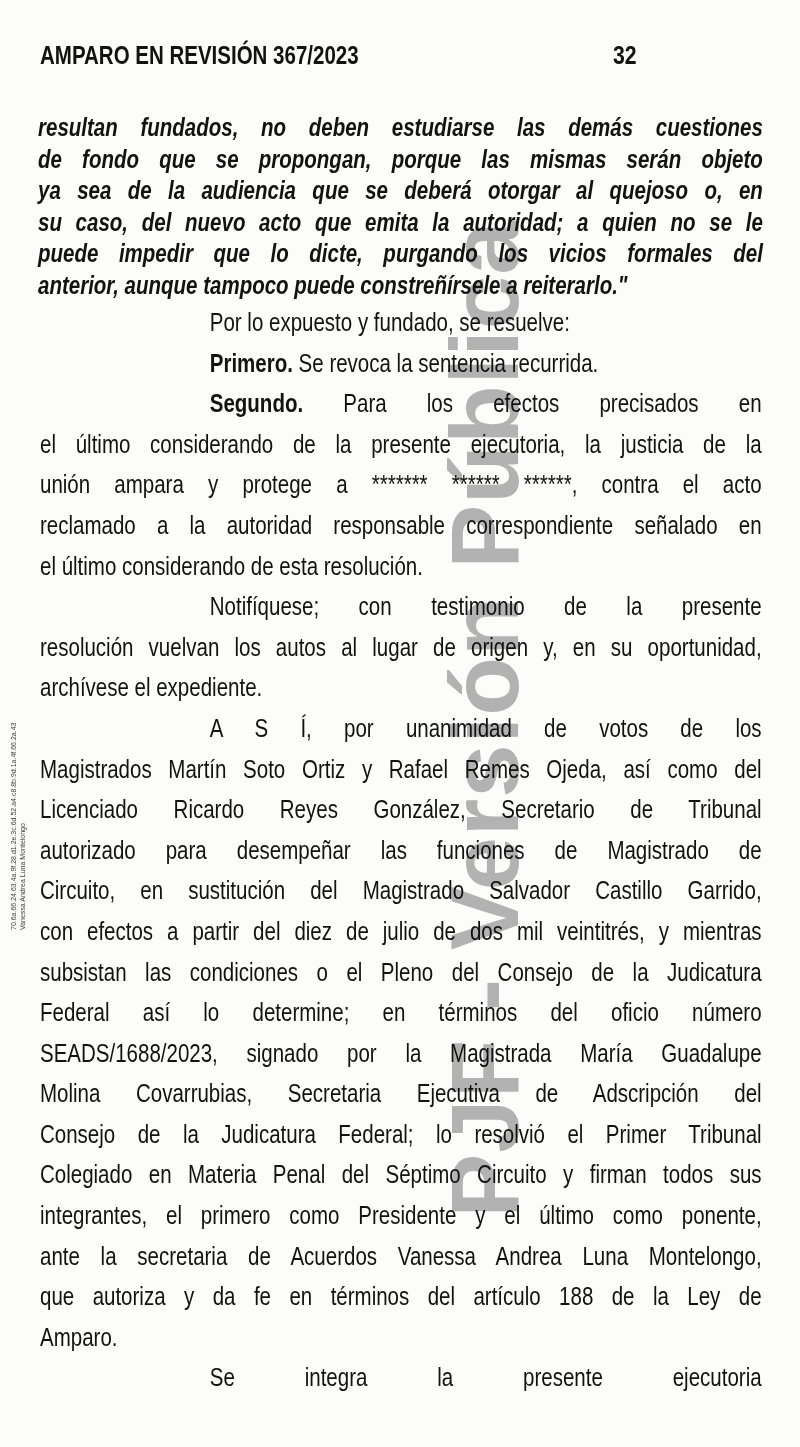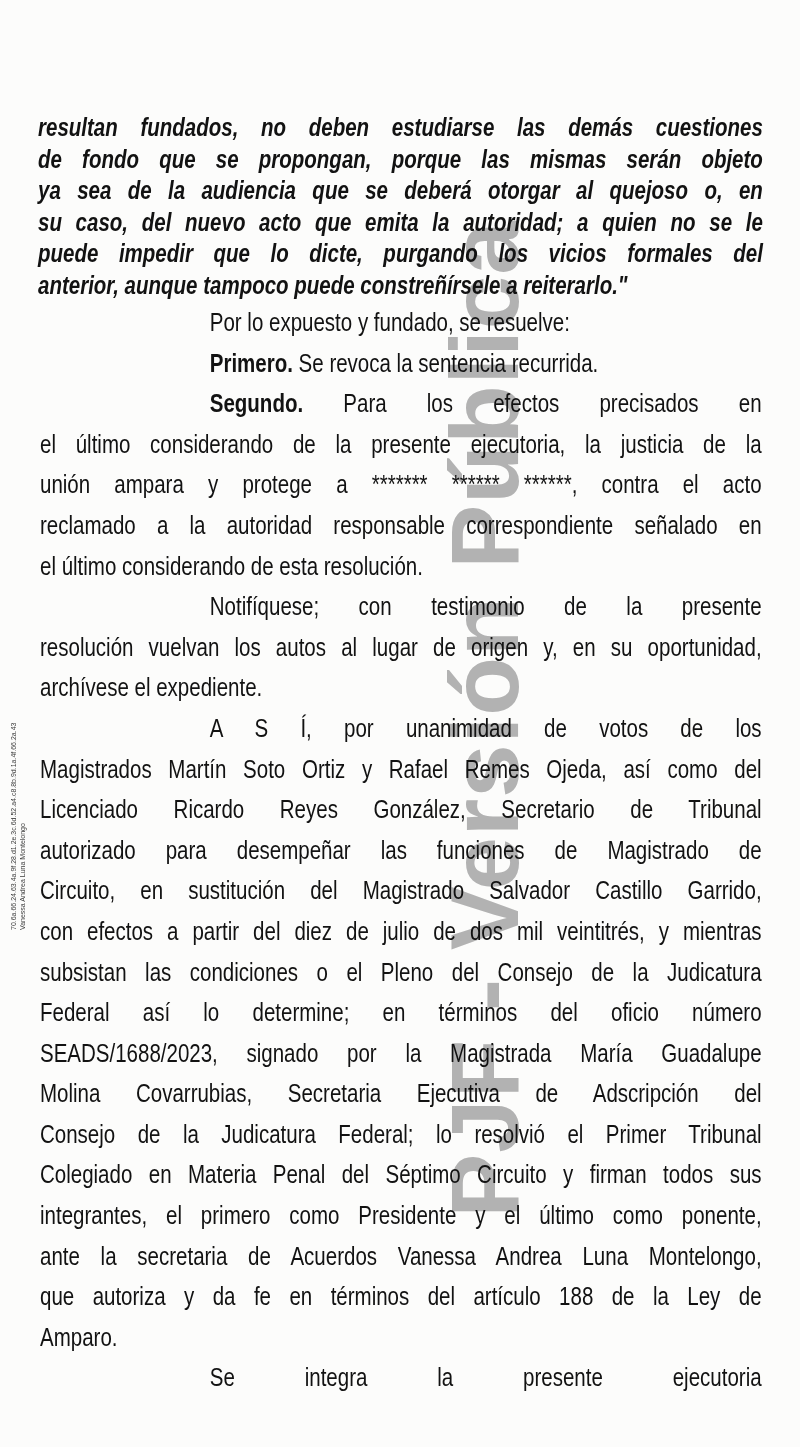--- a/index.html
+++ b/index.html
@@ -56,20 +56,24 @@
 
 <div class="page" style="background: rgb(252, 252, 251); color: rgb(18, 18, 18);">
 
   <div class="watermark" style="color: rgb(178, 178, 178);">PJF - Versión Pública</div>
 
   <div class="stamp">
     <div>70.6a.66.24.63.4a.9f.28.d1.2e.3c.6d.52.a4.c8.8b.9d.1a.4f.66.2a.43</div>
     <div>Vanessa Andrea Luna Montelongo</div>
   </div>
 
+  <div class="hdr">
+    <span class="title">AMPARO EN REVISIÓN 367/2023</span>
+    <span class="pageno">32</span>
+  </div>
 
   <div class="quote" id="quote">
       <div class="line stretch">resultan fundados, no deben estudiarse las demás cuestiones</div>
       <div class="line stretch">de fondo que se propongan, porque las mismas serán objeto</div>
       <div class="line stretch">ya sea de la audiencia que se deberá otorgar al quejoso o, en</div>
       <div class="line stretch">su caso, del nuevo acto que emita la autoridad; a quien no se le</div>
       <div class="line stretch">puede impedir que lo dicte, purgando los vicios formales del</div>
       <div class="line">anterior, aunque tampoco puede constreñírsele a reiterarlo."</div>
     </div>
 

